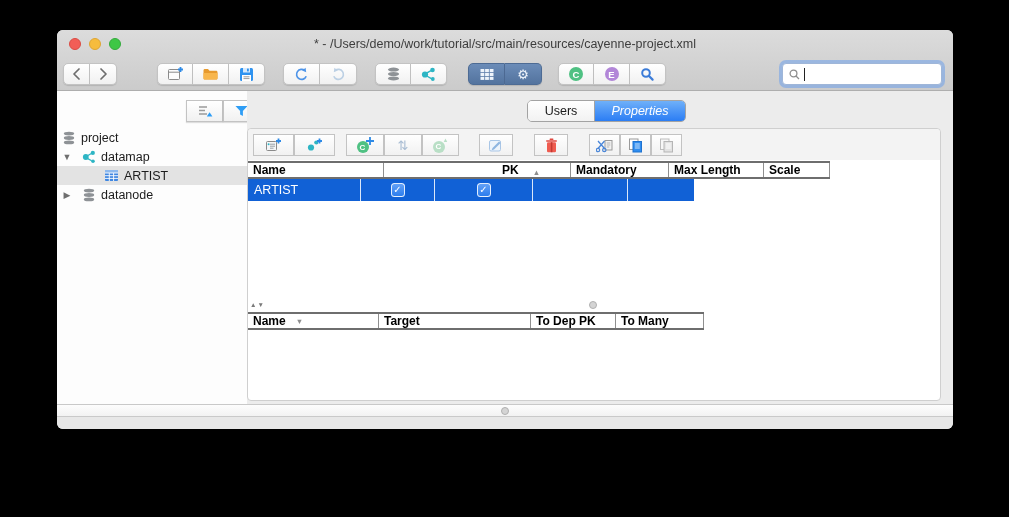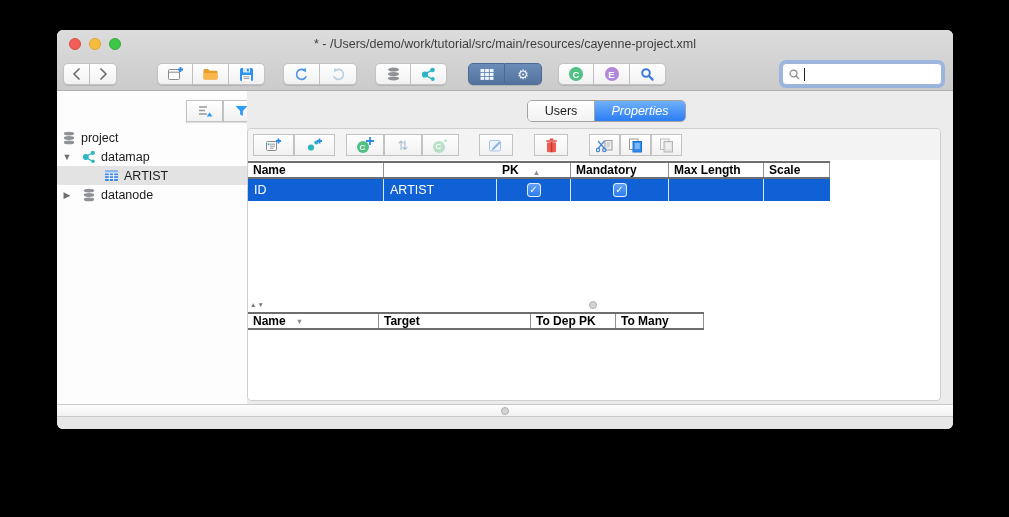--- a/index.html
+++ b/index.html
@@ -390,21 +390,20 @@
               <span>Mandatory</span>
             </div>
           <div class="hc" style="width:95px;">
               <span>Max Length</span>
             </div>
           <div class="hc" style="width:66px;">
               <span>Scale</span>
             </div>
         </div>
         <div class="trow-data" style="top:50px;">
-          <div class="rc" style="width:136px;">ID</div>
           <div class="rc" style="width:113px;">ARTIST</div>
           <div class="rc center" style="width:74px;">
             <span class="cb">✓</span>
           </div>
           <div class="rc center" style="width:98px;">
             <span class="cb">✓</span>
           </div>
           <div class="rc" style="width:95px;"></div>
           <div class="rc" style="width:66px;"></div>
         </div>

